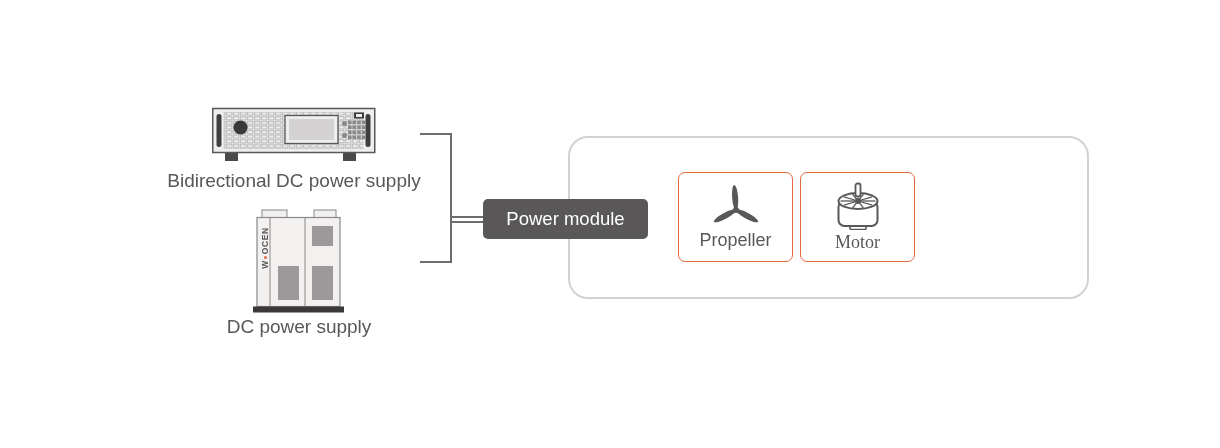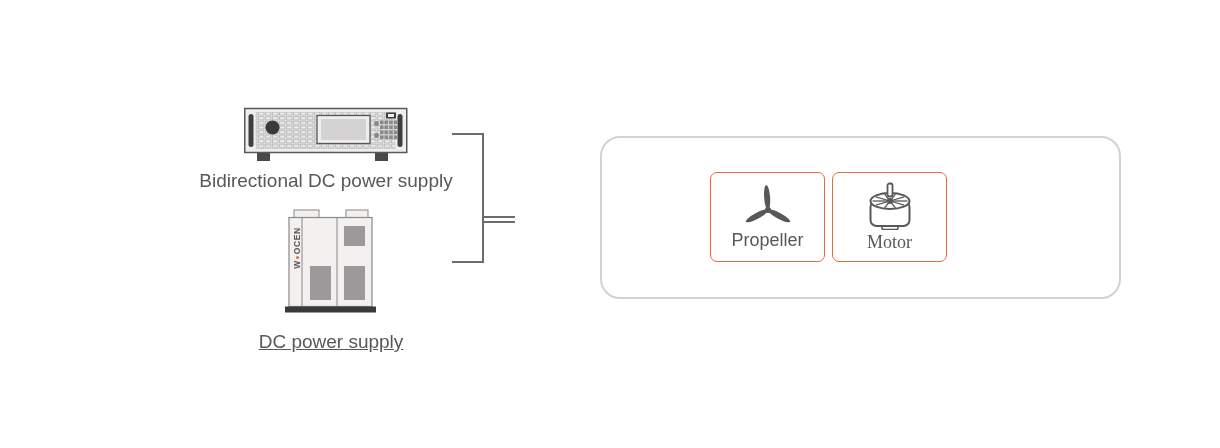--- a/index.html
+++ b/index.html
@@ -1,18 +1,18 @@
 <!DOCTYPE html>
 <html><head>
 <meta charset="utf-8">
 <style>
   html,body{margin:0;padding:0;background:#fff;}
   .canvas{
     position:relative;width:1136px;height:448px;background:#ffffff;overflow:hidden;
-    font-family:"Liberation Sans",sans-serif;color:#595757;margin-left:32px;
+    font-family:"Liberation Sans",sans-serif;color:#595757;
   }
   .abs{position:absolute;}
   .lbl{position:absolute;color:#595757;font-size:19px;text-align:center;line-height:1.2;}
   .h-line,.v-line{position:absolute;background:#6d6b6b;}
   .system-frame{
     position:absolute;left:568px;top:136px;width:521px;height:163px;
     border:2px solid #d2d2d2;border-radius:20px;box-sizing:border-box;background:#fff;z-index:1;
   }
   .power-module{
     position:absolute;left:483px;top:199px;width:165px;height:40px;
@@ -89,30 +89,33 @@
     <rect x="30" y="57" width="21" height="34" fill="#9b9999"></rect>
     <rect x="64" y="17" width="21" height="20" fill="#9b9999"></rect>
     <rect x="64" y="57" width="21" height="34" fill="#9b9999"></rect>
     <rect x="5" y="97.5" width="91" height="6" fill="#3a3838"></rect>
   </svg>
   <div class="brand">
     <span>W</span>
     <span class="dot"></span>
     <span>OCEN</span>
   </div>
-  <div class="lbl" style="left:208px;top:331px;width:182px;text-decoration:underline;">DC power supply</div>
+  <div class="lbl" style="left:208px;top:316px;width:182px;">DC power supply</div>
 
   <div class="h-line" style="left:420px;top:133px;width:32px;height:2px;"></div>
   <div class="v-line" style="left:450px;top:133px;width:2px;height:130px;"></div>
   <div class="h-line" style="left:420px;top:261px;width:32px;height:2px;"></div>
   <div class="h-line" style="left:452px;top:216px;width:31px;height:2px;"></div>
   <div class="h-line" style="left:452px;top:221px;width:31px;height:2px;"></div>
 
   <div class="system-frame"></div>
 
+  <div class="power-module">
+    <span>Power module</span>
+  </div>
 
   <div class="component comp-propeller">
     <svg width="56" height="44" viewBox="0 0 56 44">
       <g fill="#595757">
         <ellipse cx="28" cy="13.5" rx="3" ry="12.5" transform="rotate(-4 28 26)"></ellipse>
         <ellipse cx="28" cy="13.5" rx="3" ry="12.5" transform="rotate(118 28 26)"></ellipse>
         <ellipse cx="28" cy="13.5" rx="3" ry="12.5" transform="rotate(242 28 26)"></ellipse>
         <circle cx="28" cy="26" r="3"></circle>
       </g>
     </svg>

